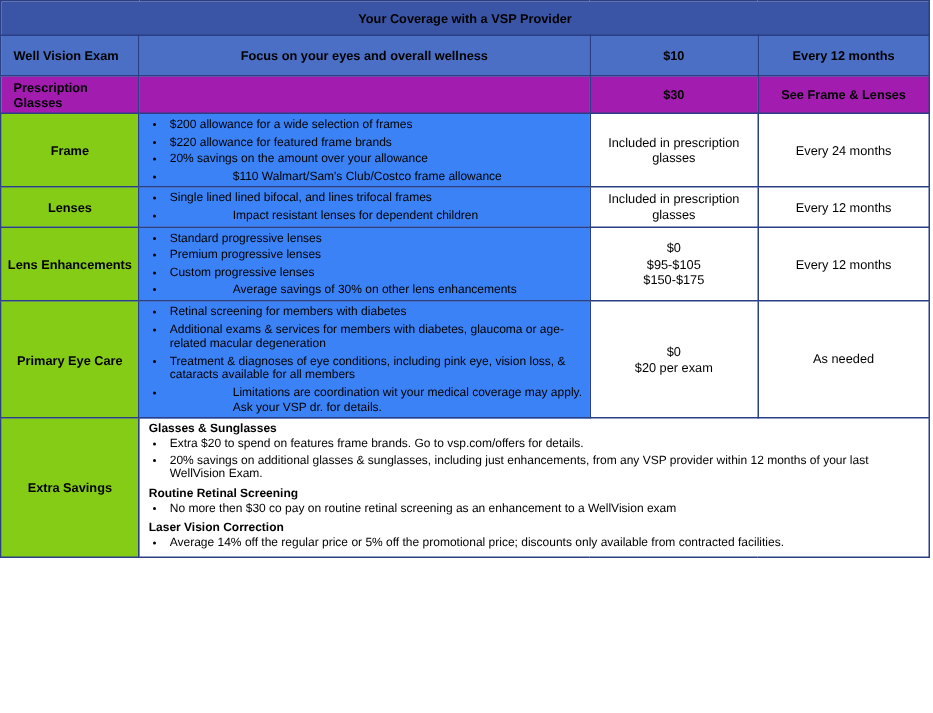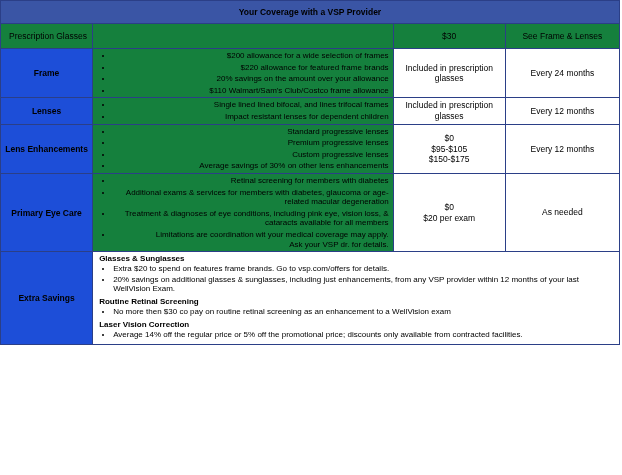--- a/index.html
+++ b/index.html
@@ -49,44 +49,43 @@
     font-size: 10px;
     text-align: center;
     height: 22px;
   }
   .hdr-row td.left {
     text-align: left;
     padding-left: 8px;
   }
   
   .subhdr-row td {
-    background: #15803d;
+    background: #a21caf;
     color: #ffffff;
-    font-weight: normal;
+    font-weight: bold;
     font-size: 9px;
     text-align: center;
     height: 20px;
   }
   .subhdr-row td.left {
     text-align: left;
     padding-left: 8px;
   }
   
   .rowlabel {
-    background: #1d4ed8;
+    background: #84cc16;
     color: #1a1a6e;
     font-weight: bold;
     font-size: 8px;
     text-align: center;
     padding: 3px 4px;
   }
   .detail-cell {
-    background: #15803d;
+    background: #3b82f6;
     padding: 3px 4px 3px 2px;
-    text-align: right;
   }
   .detail-cell ul {
     margin: 0;
     padding-left: 16px;
     list-style-type: disc;
   }
   .detail-cell ul li {
     margin: 0 0 2px 0;
     line-height: 1.2;
     font-size: 8px;
@@ -135,20 +134,26 @@
     <colgroup>
       <col class="col-label">
       <col class="col-detail">
       <col class="col-copay">
       <col class="col-freq">
     </colgroup>
     <tbody>
       <tr class="title-row">
         <td colspan="4">Your Coverage with a VSP Provider</td>
       </tr>
+      <tr class="hdr-row">
+        <td class="left">Well Vision Exam</td>
+        <td>Focus on your eyes and overall wellness</td>
+        <td>$10</td>
+        <td>Every 12 months</td>
+      </tr>
       <tr class="subhdr-row">
         <td class="left">Prescription Glasses</td>
         <td></td>
         <td>$30</td>
         <td>See Frame &amp; Lenses</td>
       </tr>
 
       <tr>
         <td class="rowlabel">Frame</td>
         <td class="detail-cell">

